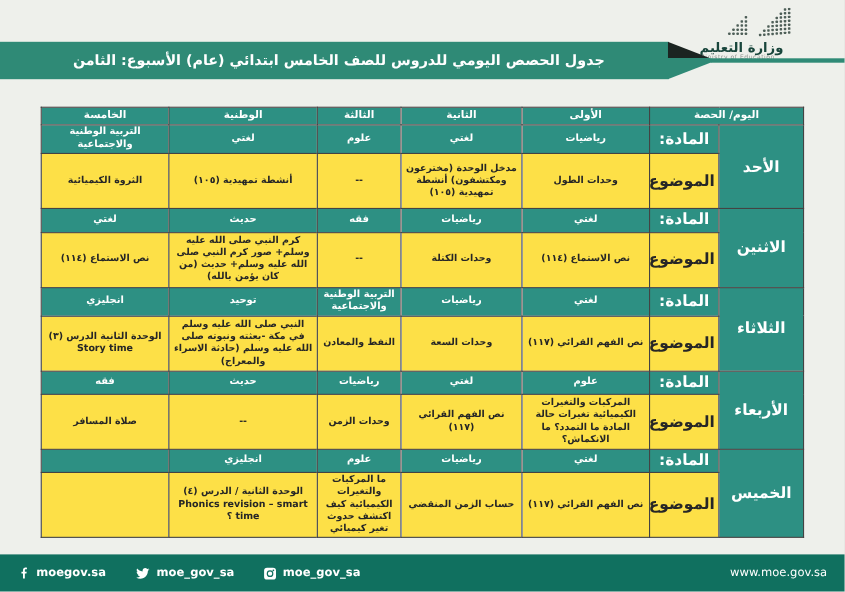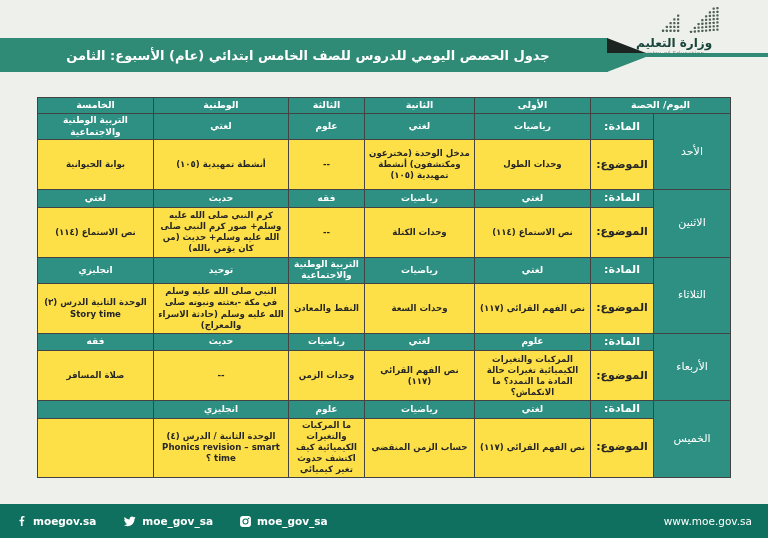--- a/index.html
+++ b/index.html
@@ -42,22 +42,22 @@
   
   .table-wrap { position:absolute; top:97px; right:37px; }
   table { border-collapse:collapse; width:693px; table-layout:fixed; direction:rtl; }
   th, td {
     border:1px solid var(--border);
     padding:1px 3px; vertical-align:middle; text-align:center;
     line-height:1.3; overflow:hidden;
   }
   .teal { background:var(--teal); color:#fff; }
   thead th { font-size:9.5px; font-weight:bold; height:16px;margin-left:15px; }
-  .day-cell { font-size:11px; font-weight:normal; }
-  .label-cell { font-size:11px; font-weight:bold; }
+  .day-cell { font-size:14px; font-weight:bold; }
+  .label-cell { font-size:14px; font-weight:bold; }
   .subject-cell { font-size:9px; font-weight:bold; height:15px; }
   .topic-label { background:#fde047; color:var(--ink); }
   .topic-cell { background:#fde047; color:var(--ink); font-size:8.6px; font-weight:bold; height:50px; }
 
   
   .note {
     position:absolute; top:457px; right:39px; direction:rtl;
     font-size:10px; font-weight:bold; color:#1f1f1f;
   }
 
@@ -174,21 +174,21 @@
             <td class="subject-cell teal">علوم</td>
             <td class="subject-cell teal">لغتي</td>
             <td class="subject-cell teal">التربية الوطنية والاجتماعية</td>
           </tr>
           <tr>
             <td class="label-cell topic-label">الموضوع:</td>
             <td class="topic-cell">وحدات الطول</td>
             <td class="topic-cell">مدخل الوحدة (مخترعون ومكتشفون) أنشطة تمهيدية (١٠٥)</td>
             <td class="topic-cell">--</td>
             <td class="topic-cell">أنشطة تمهيدية (١٠٥)</td>
-            <td class="topic-cell">بوابة الحيوانية</td>
+            <td class="topic-cell">الثروة الكيميائية</td>
           </tr>
           <tr>
             <td class="day-cell teal" rowspan="2">الاثنين</td>
             <td class="label-cell teal">المادة:</td>
             <td class="subject-cell teal">لغتي</td>
             <td class="subject-cell teal">رياضيات</td>
             <td class="subject-cell teal">فقه</td>
             <td class="subject-cell teal">حديث</td>
             <td class="subject-cell teal">لغتي</td>
           </tr>

